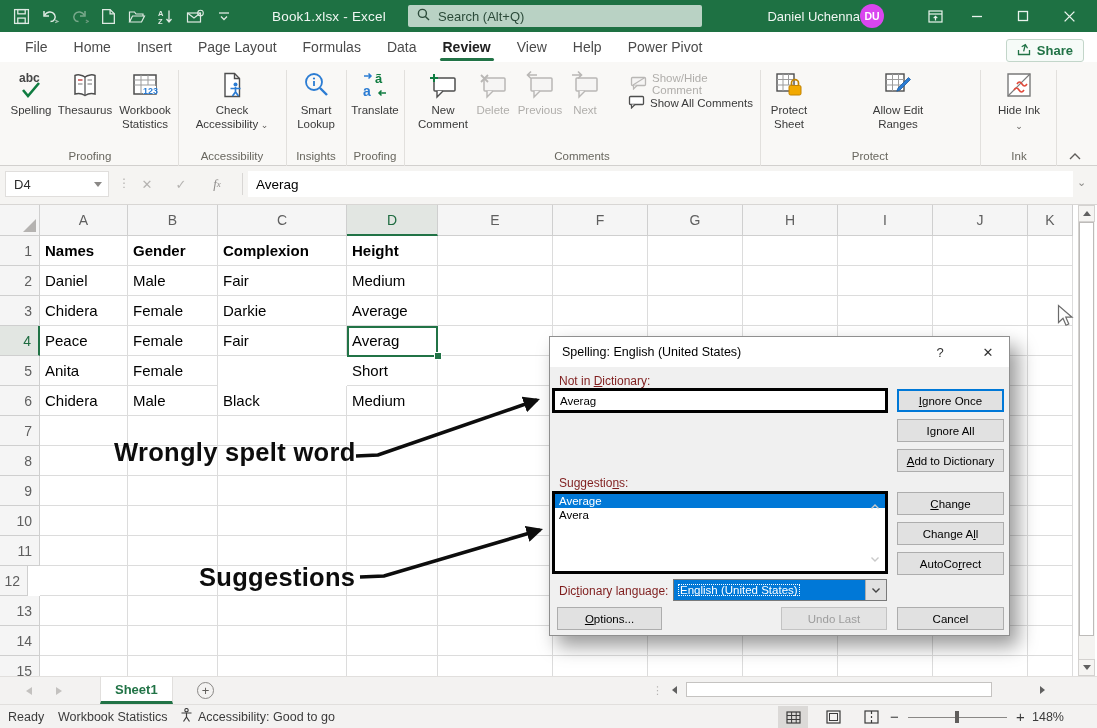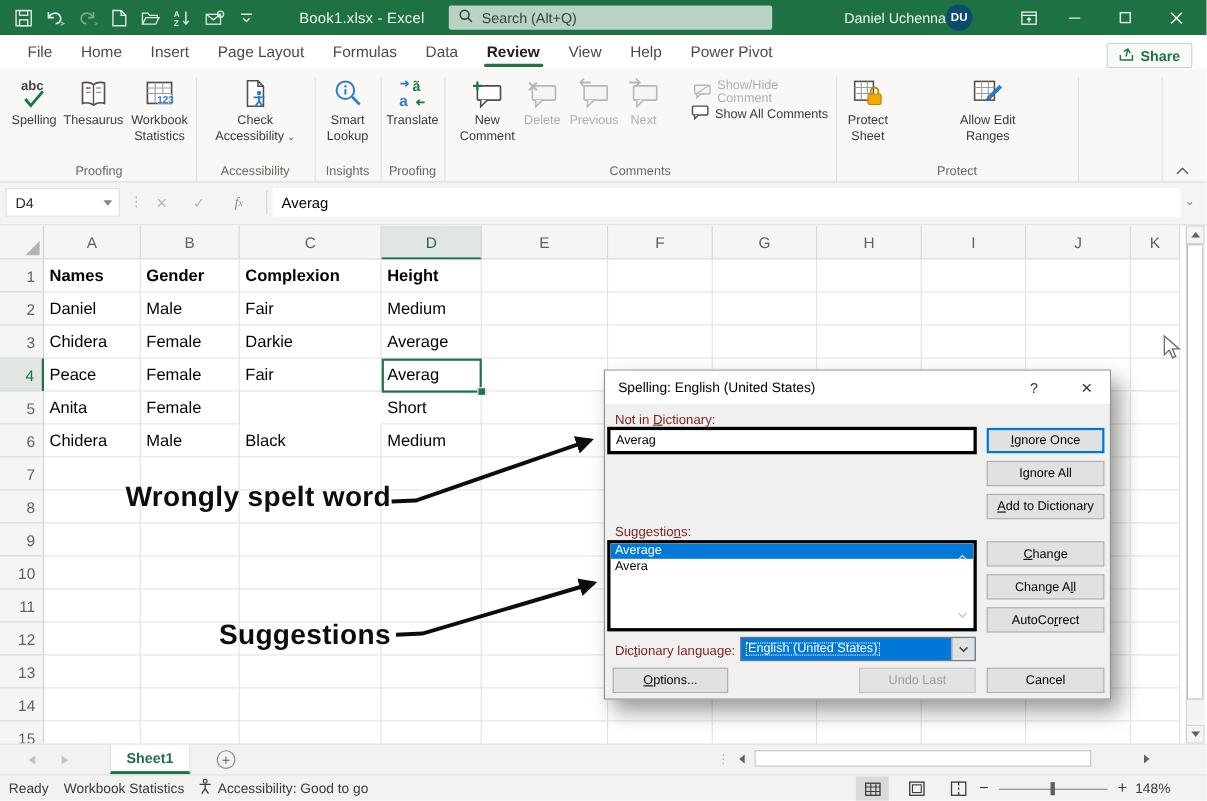--- a/index.html
+++ b/index.html
@@ -8,21 +8,21 @@
   .abs{position:absolute}
 
   
   #titlebar{left:0;top:0;width:1097px;height:32px;background:#1e7143;color:#eaf3ed}
   .qat{display:flex;align-items:center;gap:7px;position:absolute;left:10px;top:0;height:32px}
   .qat .qbtn{width:22px;height:22px;display:flex;align-items:center;justify-content:center}
   #app-title{left:272px;top:0;height:32px;display:flex;align-items:center;font-size:13.5px;color:#f0f6f2;letter-spacing:.2px}
   #searchbox{left:408px;top:5px;width:294px;height:22px;background:#b9d2c4;border-radius:2px;
              display:flex;align-items:center;padding-left:9px;box-sizing:border-box;color:#2b4a39;font-size:13px;gap:8px}
   #user-name{left:764px;top:0;height:32px;width:96px;display:flex;align-items:center;justify-content:flex-end;font-size:13px;color:#f0f6f2}
-  #avatar{left:860px;top:4px;width:24px;height:24px;border-radius:50%;background:#0c4a6e;color:#fff;
+  #avatar{left:860px;top:4px;width:24px;height:24px;border-radius:50%;background:#d946ef;color:#fff;
           font-size:10.5px;font-weight:bold;display:flex;align-items:center;justify-content:center}
   .wbtn{top:0;width:38px;height:32px;display:flex;align-items:center;justify-content:center;color:#eaf3ed}
 
   
   #tabrow{left:0;top:32px;width:1097px;height:30px;background:#fff;display:flex;align-items:stretch;padding-left:12px;box-sizing:border-box}
   .rtab{font-size:14px;color:#4b4b4b;display:flex;align-items:center;padding:0 13px;cursor:default;position:relative}
   .rtab.active{color:#212121;font-weight:bold}
   .rtab.active::after{content:"";position:absolute;left:10px;right:10px;bottom:1px;height:3px;background:#217346;border-radius:2px}
   #share-btn{position:absolute;right:13px;top:7px;height:21px;padding:0 10px;border:1px solid #c3d6ca;border-radius:3px;
              background:#f6fbf8;color:#217346;font-size:13px;font-weight:bold;display:flex;align-items:center;gap:6px}
@@ -405,20 +405,34 @@
             <path d="M3 9.5 h18 M3 15 h18 M9.5 4 v17 M15.5 4 v17" stroke="#9b9b9b" stroke-width="1"></path>
             <path d="M25.5 7.5 l2 2 L17 20 l-3.2 1.2 L15 18 Z" fill="#2b7cd3" stroke="#1d5da0" stroke-width=".8"></path>
           </svg>
       </span>
       <span class="rlb">Allow Edit Ranges</span>
     </div>
     <div class="glabel">Protect</div>
   </div>
   <div class="gdivider" style="left:980px;top:8px"></div>
 
+  <div class="rgroup" style="left:984px;width:70px">
+    <div class="rbtn" style="left:13px;width:44px">
+      <span class="ric">
+        <svg width="30" height="30" viewBox="0 0 30 30">
+            <path d="M4 26 V4 h22 v22 z" fill="#fff" stroke="#7a7a7a" stroke-width="1.4"></path>
+            <path d="M26 4 L4 26" stroke="#7a7a7a" stroke-width="1.2"></path>
+            <path d="M13 14 q2.5 -4 5 0 t5 0" fill="none" stroke="#e0493a" stroke-width="1.6"></path>
+            <path d="M10 20 q2.5 -4 5 0 t5 0" fill="none" stroke="#e0493a" stroke-width="1.6"></path>
+          </svg>
+      </span>
+      <span class="rlb dd">Hide Ink</span>
+    </div>
+    <div class="glabel">Ink</div>
+  </div>
   <div class="gdivider" style="left:1056px;top:8px"></div>
 
   <div class="abs" style="left:1068px;top:85px">
     <svg width="14" height="9" viewBox="0 0 14 9">
         <path d="M2 7 L7 2 L12 7" fill="none" stroke="#5f5d5a" stroke-width="1.4"></path>
       </svg>
   </div>
 </div>
 
 <div class="abs" id="formulabar">
@@ -572,21 +586,21 @@
     <div class="cell" style="left: 128px; top: 331px; width: 90px; height: 30px;"></div>
     <div class="cell" style="left: 218px; top: 331px; width: 129px; height: 30px;"></div>
     <div class="cell" style="left: 347px; top: 331px; width: 91px; height: 30px;"></div>
     <div class="cell" style="left: 438px; top: 331px; width: 115px; height: 30px;"></div>
     <div class="cell" style="left: 553px; top: 331px; width: 95px; height: 30px;"></div>
     <div class="cell" style="left: 648px; top: 331px; width: 95px; height: 30px;"></div>
     <div class="cell" style="left: 743px; top: 331px; width: 95px; height: 30px;"></div>
     <div class="cell" style="left: 838px; top: 331px; width: 95px; height: 30px;"></div>
     <div class="cell" style="left: 933px; top: 331px; width: 95px; height: 30px;"></div>
     <div class="cell" style="left: 1028px; top: 331px; width: 45px; height: 30px;"></div>
-    <div class="rhead" style="left: 0px; top: 361px; width: 40px; height: 30px;">12</div>
+    <div class="rhead" style="left: 0px; top: 361px; width: 28px; height: 30px;">12</div>
     <div class="cell" style="left: 40px; top: 361px; width: 88px; height: 30px;"></div>
     <div class="cell" style="left: 128px; top: 361px; width: 90px; height: 30px;"></div>
     <div class="cell" style="left: 218px; top: 361px; width: 129px; height: 30px;"></div>
     <div class="cell" style="left: 347px; top: 361px; width: 91px; height: 30px;"></div>
     <div class="cell" style="left: 438px; top: 361px; width: 115px; height: 30px;"></div>
     <div class="cell" style="left: 553px; top: 361px; width: 95px; height: 30px;"></div>
     <div class="cell" style="left: 648px; top: 361px; width: 95px; height: 30px;"></div>
     <div class="cell" style="left: 743px; top: 361px; width: 95px; height: 30px;"></div>
     <div class="cell" style="left: 838px; top: 361px; width: 95px; height: 30px;"></div>
     <div class="cell" style="left: 933px; top: 361px; width: 95px; height: 30px;"></div>

